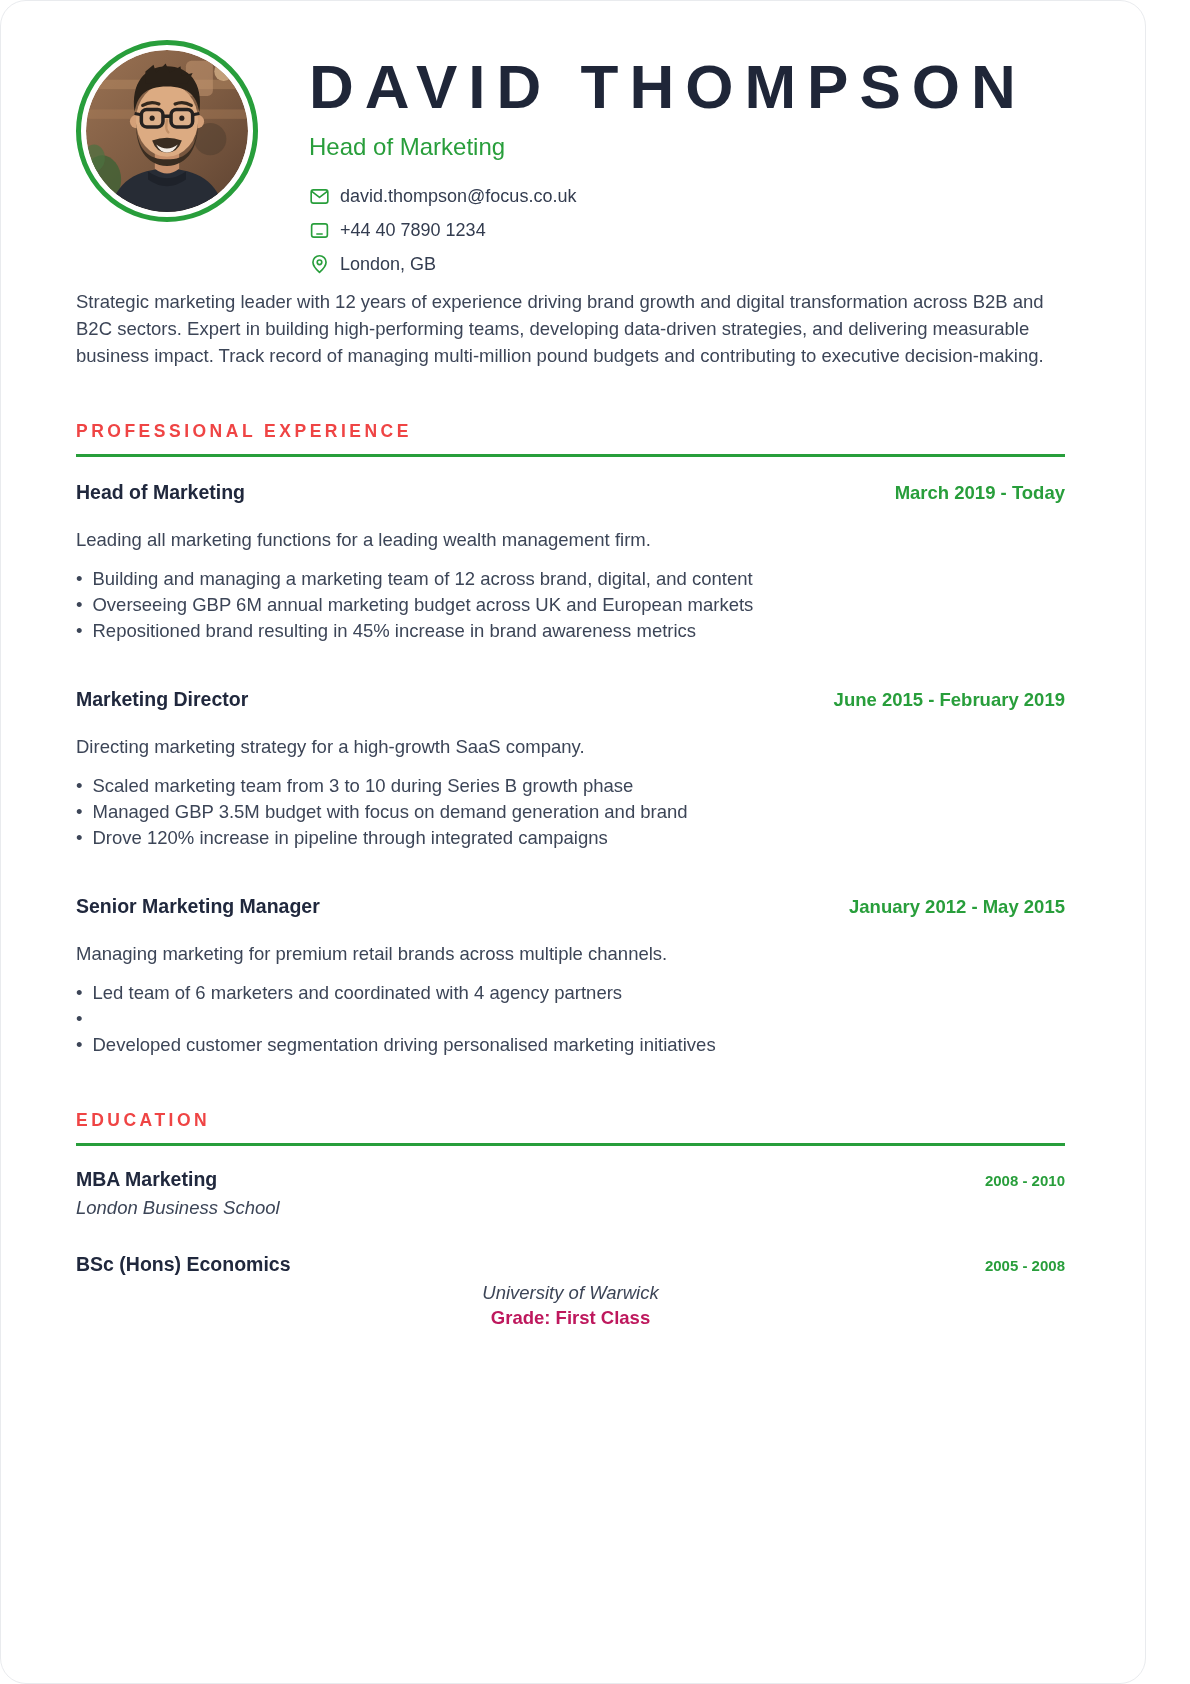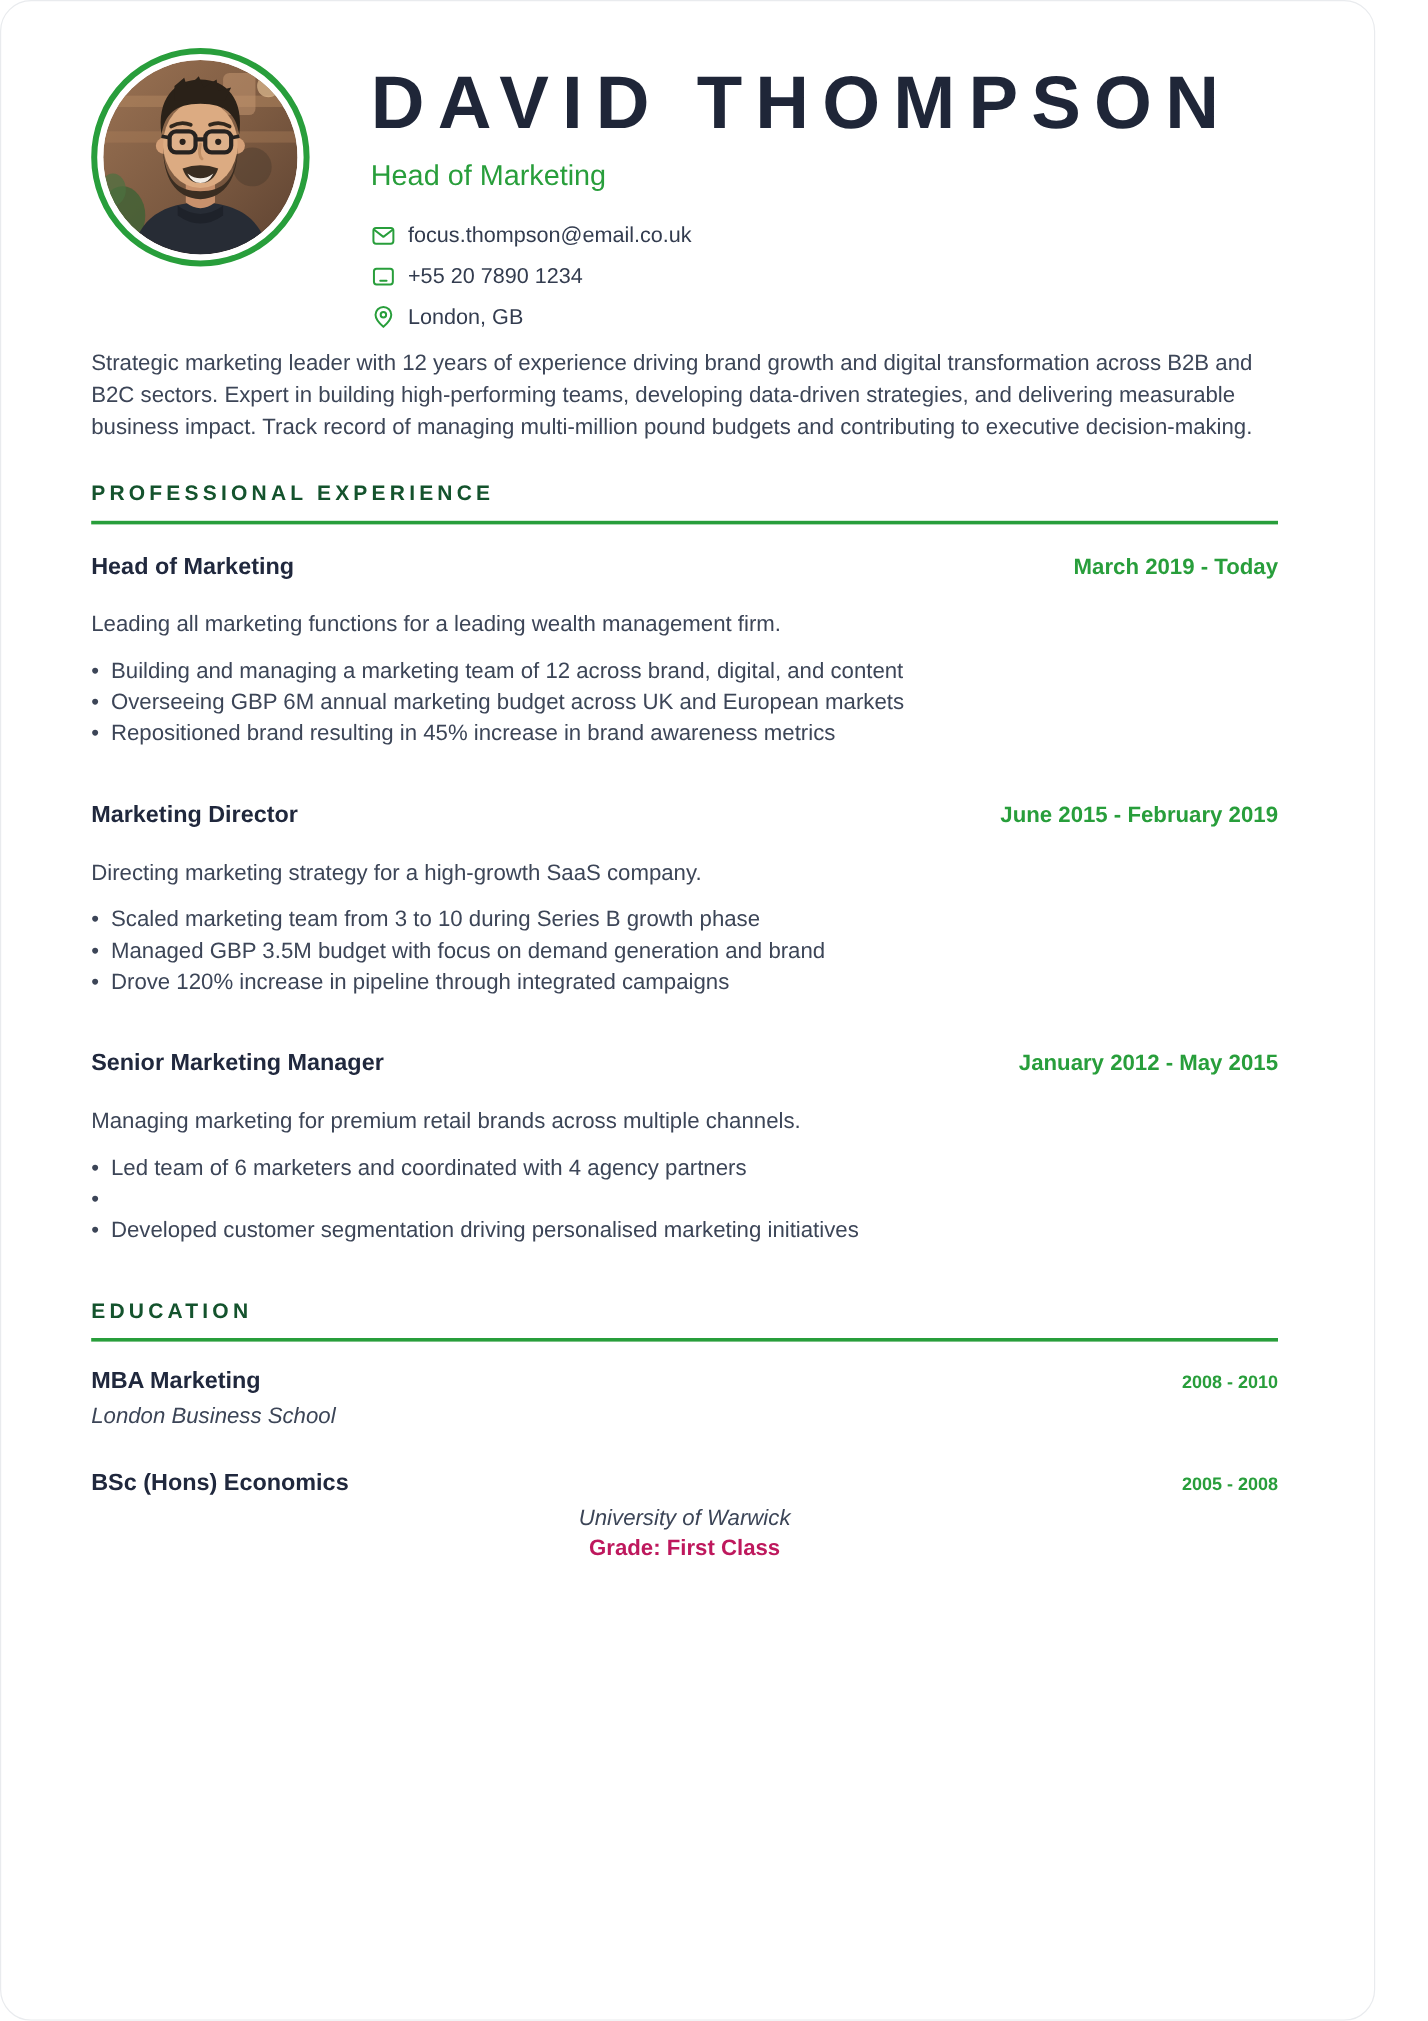--- a/index.html
+++ b/index.html
@@ -55,25 +55,25 @@
   .summary {
     margin: 13px 0 0 0;
     font-size: 18.5px;
     line-height: 27px;
     max-width: 985px;
     color: #3c4557;
   }
 
   
   .section-heading {
-    margin: 32px 0 0 0;
+    margin: 52px 0 0 0;
     font-size: 17.5px;
     font-weight: 700;
     letter-spacing: 3.5px;
-    color: #14532d;
+    color: #ef4444;
   }
   .rule { border: none; height: 3px; background: #289e3b; margin: 12px 0 0 0; }
 
   .entry-row { display: flex; justify-content: space-between; align-items: baseline; }
   .entry-title { font-size: 19.5px; font-weight: 700; color: #20283d; }
   .entry-dates { font-size: 18.5px; font-weight: 600; color: #289e3b; white-space: nowrap; }
 
   .job { margin-top: 24px; margin-bottom: 44px; }
   .job-desc { margin: 23px 0 0 0; font-size: 18.5px; line-height: 26px; }
   .bullets { list-style: none; margin: 13px 0 0 0; padding: 0; }
@@ -156,30 +156,30 @@
       <div class="person-title">Head of Marketing</div>
 
       <ul class="contact">
         <li>
           <span class="cicon">
             <svg viewBox="0 0 24 24">
                 <rect x="2.5" y="4.5" width="19" height="15" rx="2.5"></rect>
                 <path d="M3.5,6.5 L12,13 L20.5,6.5"></path>
               </svg>
           </span>
-          <span>focus.thompson@email.co.uk</span>
+          <span>david.thompson@focus.co.uk</span>
         </li>
         <li>
           <span class="cicon">
             <svg viewBox="0 0 24 24">
                 <rect x="3" y="4.5" width="18" height="15" rx="2.5"></rect>
                 <path d="M9,16 h6"></path>
               </svg>
           </span>
-          <span>+55 20 7890 1234</span>
+          <span>+44 40 7890 1234</span>
         </li>
         <li>
           <span class="cicon">
             <svg viewBox="0 0 24 24">
                 <path d="M12,21 C12,21 4.5,14.5 4.5,9.5 a7.5,7.5 0 0 1 15,0 C19.5,14.5 12,21 12,21 Z"></path>
                 <circle cx="12" cy="9.5" r="2.6"></circle>
               </svg>
           </span>
           <span>London, GB</span>
         </li>

